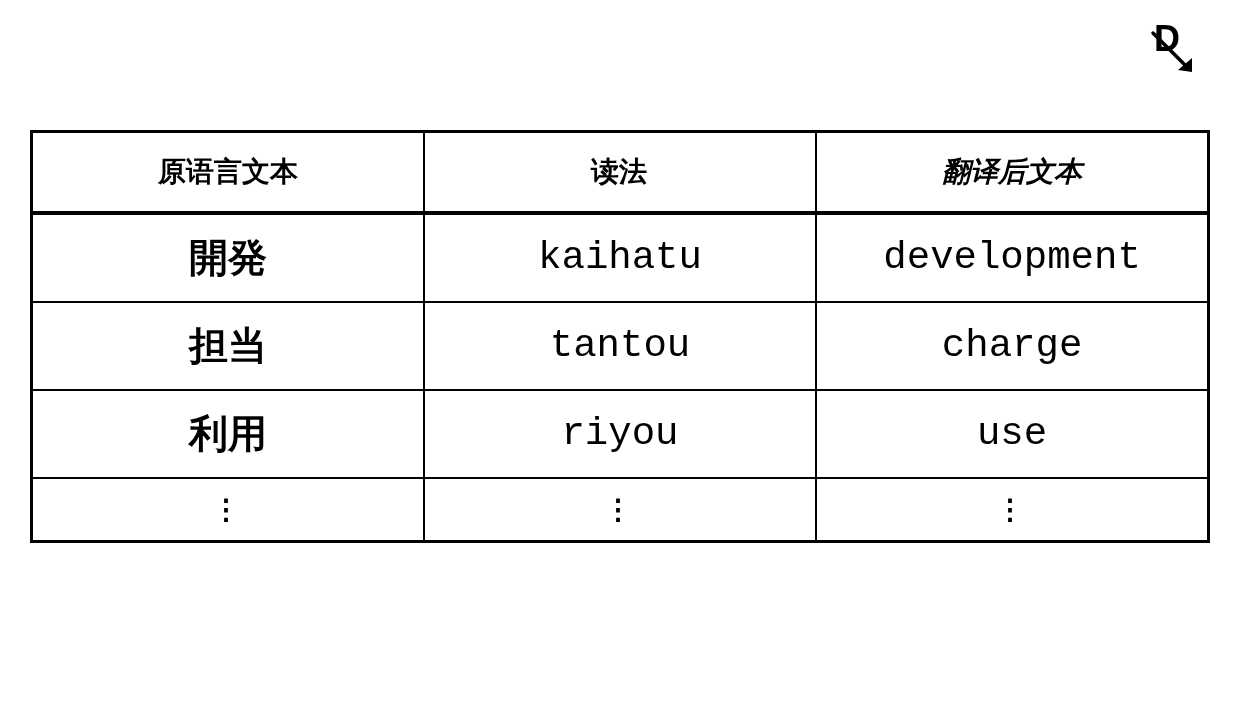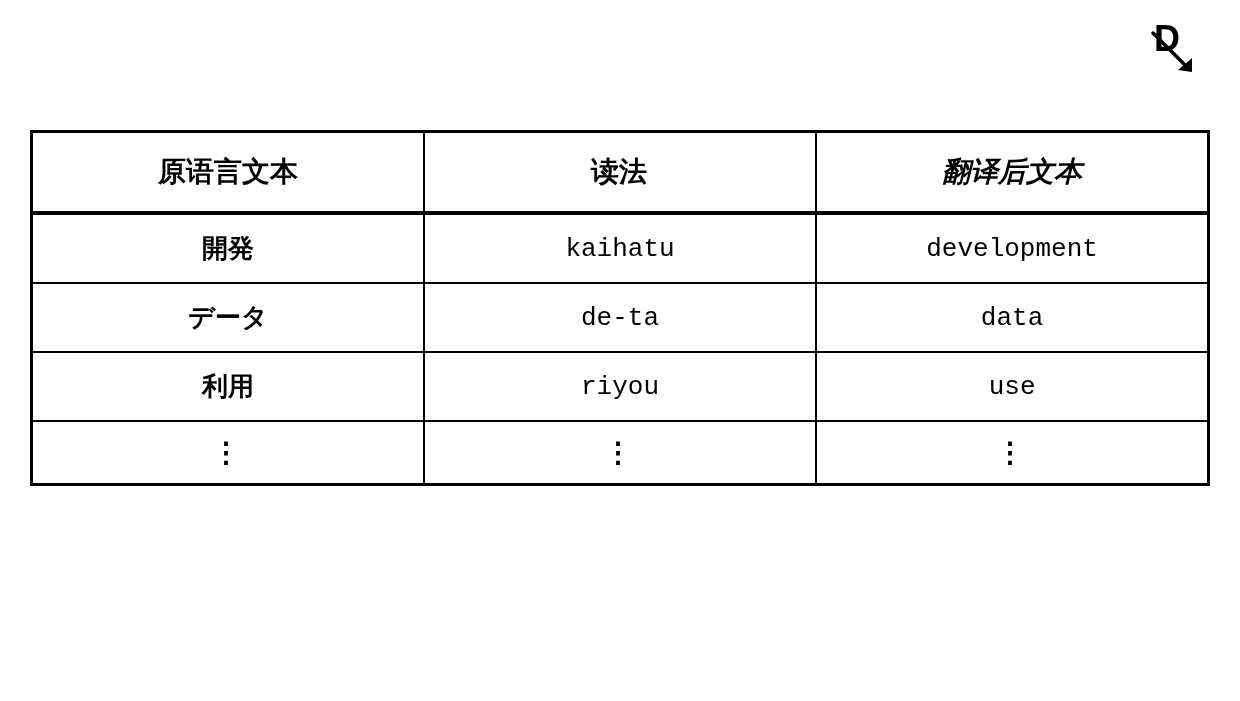--- a/index.html
+++ b/index.html
@@ -52,21 +52,21 @@
     table {
       width: 100%;
       border-collapse: collapse;
       border: 3px solid #000;
     }
 
     th, td {
       border: 2px solid #000;
       text-align: center;
       padding: 16px 10px;
-      font-size: 26px;
+      font-size: 39px;
       font-weight: 900;
       font-family: 'Arial Black', 'Arial Bold', Arial, sans-serif;
       color: #000;
     }
 
     thead tr {
       border-bottom: 4px solid #000;
     }
 
     thead th {
@@ -114,23 +114,23 @@
           <th class="col-trans japanese">翻译后文本</th>
         </tr>
       </thead>
       <tbody>
         <tr>
           <td class="japanese">開発</td>
           <td class="mono">kaihatu</td>
           <td class="mono">development</td>
         </tr>
         <tr>
-          <td class="japanese">データ</td>
-          <td class="mono">de-ta</td>
-          <td class="mono">data</td>
+          <td class="japanese">担当</td>
+          <td class="mono">tantou</td>
+          <td class="mono">charge</td>
         </tr>
         <tr>
           <td class="japanese">利用</td>
           <td class="mono">riyou</td>
           <td class="mono">use</td>
         </tr>
         <tr class="ellipsis-row">
           <td>⋮</td>
           <td>⋮</td>
           <td>⋮</td>

